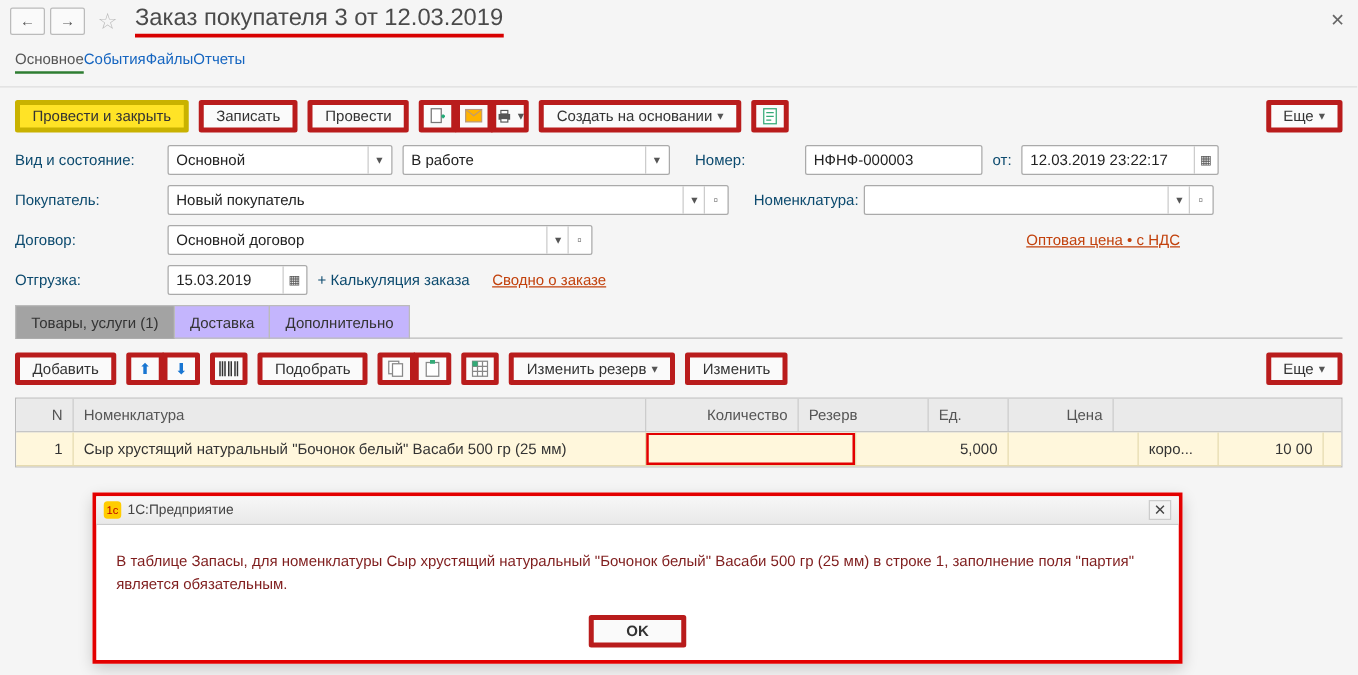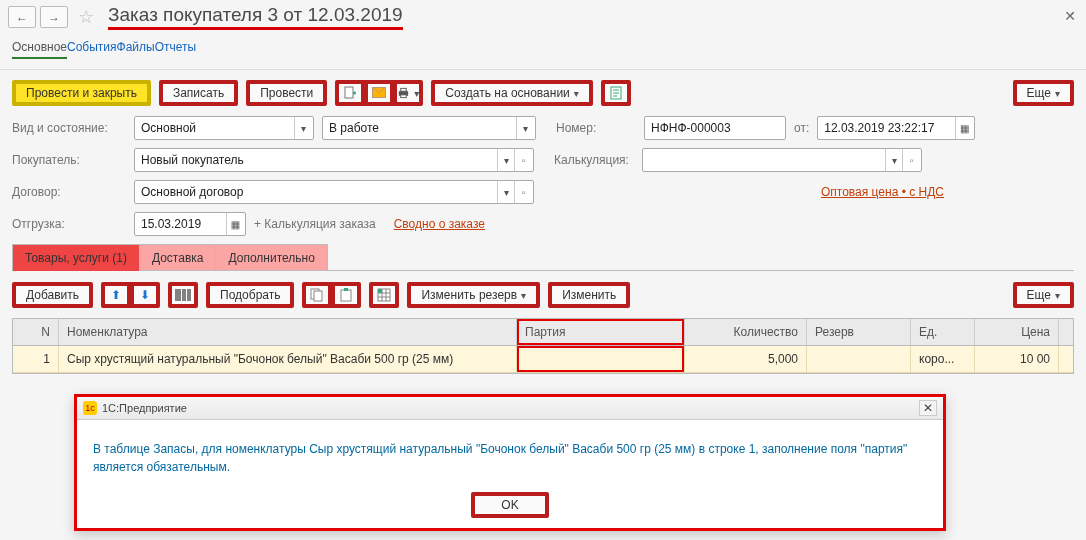--- a/index.html
+++ b/index.html
@@ -97,21 +97,21 @@
 
   .form-grid {
     padding: 0 12px;
   }
   .form-row {
     display: flex;
     align-items: center;
     gap: 8px;
     margin-bottom: 8px;
   }
-  .label { color: #737373; white-space: nowrap; }
+  .label { color: #0c4a6e; white-space: nowrap; }
   .lbl-col1 { width: 114px; }
   .input {
     height: 24px;
     background: #fff;
     border: 1px solid #aaa;
     border-radius: 2px;
     display: flex;
     align-items: center;
     padding: 0 6px;
     font-size: 12px;
@@ -132,26 +132,26 @@
   }
   .link { color: #c2410c; text-decoration: underline; cursor: pointer; }
 
   .subtabs {
     display: flex;
     margin: 6px 12px 0 12px;
   }
   .subtab {
     padding: 6px 12px;
     border: 1px solid #bbb;
-    background: #fca5a5;
+    background: #c4b5fd;
     margin-right: -1px;
     cursor: pointer;
     border-bottom: none;
   }
-  .subtab.active { background: #ef4444; position: relative; z-index: 2; }
+  .subtab.active { background: #a3a3a3; position: relative; z-index: 2; }
   .subtabs-underline {
     border-bottom: 1px solid #bbb;
     margin: 0 12px;
     position: relative;
     top: -1px;
   }
 
   .table-toolbar {
     display: flex;
     align-items: center;
@@ -223,27 +223,28 @@
   .dialog-close {
     margin-left: auto;
     width: 18px; height: 16px;
     display: flex; align-items: center; justify-content: center;
     font-size: 12px; color: #444; cursor: pointer;
     border: 1px solid #ccc; background: #f3f3f3;
   }
   .dialog-body {
     padding: 20px 4px 10px 16px;
     font-size: 12px;
-    color: #0369a1;
+    color: #7f1d1d;
     line-height: 1.5;
   }
   .dialog-actions {
     display: flex;
     justify-content: center;
     padding: 6px 0 10px 0;
+    font-weight: bold;
   }
   .dialog-actions .btn { width: 78px; }
 
   svg { display: block; }
 </style>
 </head>
 <body>
 
 <div class="toolbar-top">
   <div class="nav-btn">←</div>
@@ -320,36 +321,36 @@
     </div>
     <span class="label">от:</span>
     <div class="input" style="width:158px">
       <span style="flex:1">12.03.2019 23:22:17</span>
       <span class="cal-btn">▦</span>
     </div>
   </div>
 
   <div class="form-row">
     <span class="label lbl-col1">Покупатель:</span>
-    <div class="input" style="width:400px">
+    <div class="input" style="width:449px">
       <span style="flex:1">Новый покупатель</span>
       <span class="caret-btn">▾</span>
       <span class="ext-btn">▫</span>
     </div>
-    <span class="label" style="margin-left:12px;width:80px">Калькуляция:</span>
+    <span class="label" style="margin-left:12px;width:80px">Номенклатура:</span>
     <div class="input" style="width:280px">
       <span style="flex:1;color:#ccc"></span>
       <span class="caret-btn">▾</span>
       <span class="ext-btn">▫</span>
     </div>
   </div>
 
   <div class="form-row">
     <span class="label lbl-col1">Договор:</span>
-    <div class="input" style="width:400px">
+    <div class="input" style="width:340px">
       <span style="flex:1">Основной договор</span>
       <span class="caret-btn">▾</span>
       <span class="ext-btn">▫</span>
     </div>
     <div class="spacer"></div>
     <span class="link" style="margin-right:130px">Оптовая цена • с НДС</span>
   </div>
 
   <div class="form-row">
     <span class="label lbl-col1">Отгрузка:</span>
@@ -415,21 +416,20 @@
   <div class="btn">
     <span>Еще</span>
     <span class="caret">▾</span>
   </div>
 </div>
 
 <div class="grid">
   <div class="grid-head">
     <div class="grid-cell c-n">N</div>
     <div class="grid-cell c-nom">Номенклатура</div>
-    <div class="grid-cell c-par head-hl">Партия</div>
     <div class="grid-cell c-qty">Количество</div>
     <div class="grid-cell c-res">Резерв</div>
     <div class="grid-cell c-ed">Ед.</div>
     <div class="grid-cell c-price">Цена</div>
   </div>
   <div class="grid-row">
     <div class="grid-cell c-n">1</div>
     <div class="grid-cell c-nom">Сыр хрустящий натуральный "Бочонок белый" Васаби 500 гр (25 мм)</div>
     <div class="grid-cell c-par hl-cell"></div>
     <div class="grid-cell c-qty">5,000</div>

